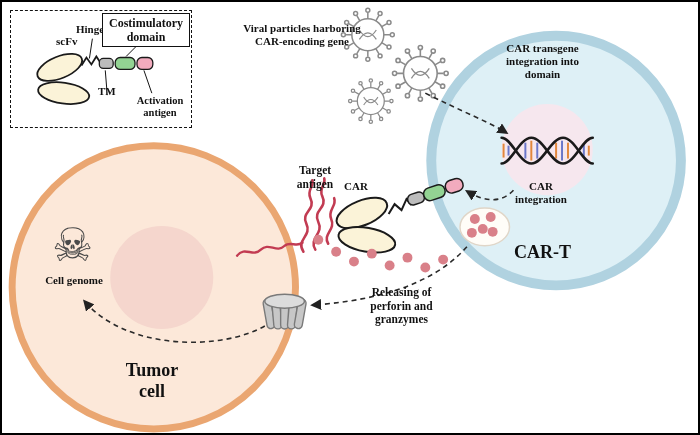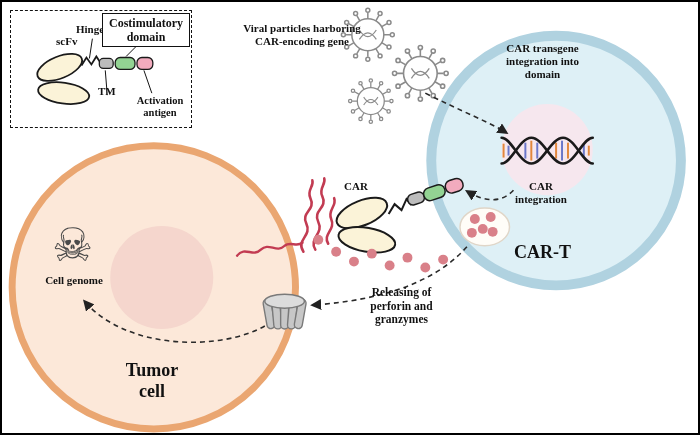--- a/index.html
+++ b/index.html
@@ -154,18 +154,19 @@
   <div class="lbl boxed" style="left:100px;top:11px;width:84px;">Costimulatory domain</div>
   <div class="lbl small" style="left:96px;top:83px;">TM</div>
   <div class="lbl" style="left:126px;top:93px;width:64px;font-size:10.5px;">Activation antigen</div>
 
   <div class="lbl" style="left:240px;top:20px;width:120px;">Viral particles harboring CAR-encoding gene</div>
   <div class="lbl" style="left:488px;top:40px;width:105px;">CAR transgene integration into domain</div>
   <div class="lbl" style="left:500px;top:178px;width:78px;">CAR integration</div>
   <div class="lbl" style="left:342px;top:178px;">CAR</div>
   <div class="lbl big" style="left:512px;top:240px;">CAR-T</div>
 
+  <div class="lbl" style="left:282px;top:162px;width:62px;font-size:11.5px;">Target antigen</div>
   <div class="skull" style="left:50px;top:220px;">☠</div>
   <div class="lbl" style="left:34px;top:272px;width:76px;">Cell genome</div>
   <div class="lbl big" style="left:110px;top:358px;width:80px;">Tumor cell</div>
   <div class="lbl" style="left:352px;top:284px;width:95px;font-size:11.5px;">Releasing of perforin and granzymes</div>
 
 </div>
 
 </body></html>

